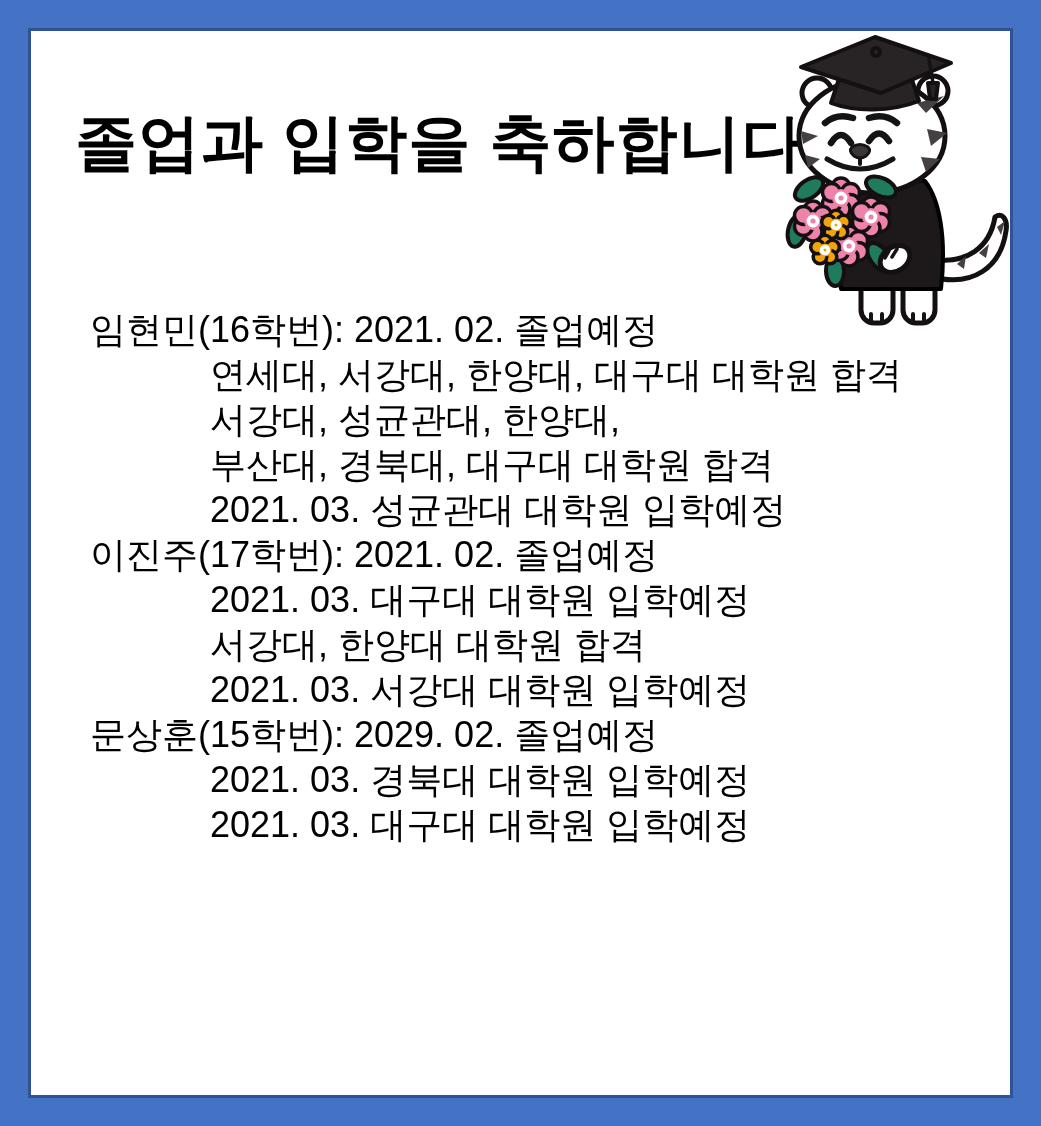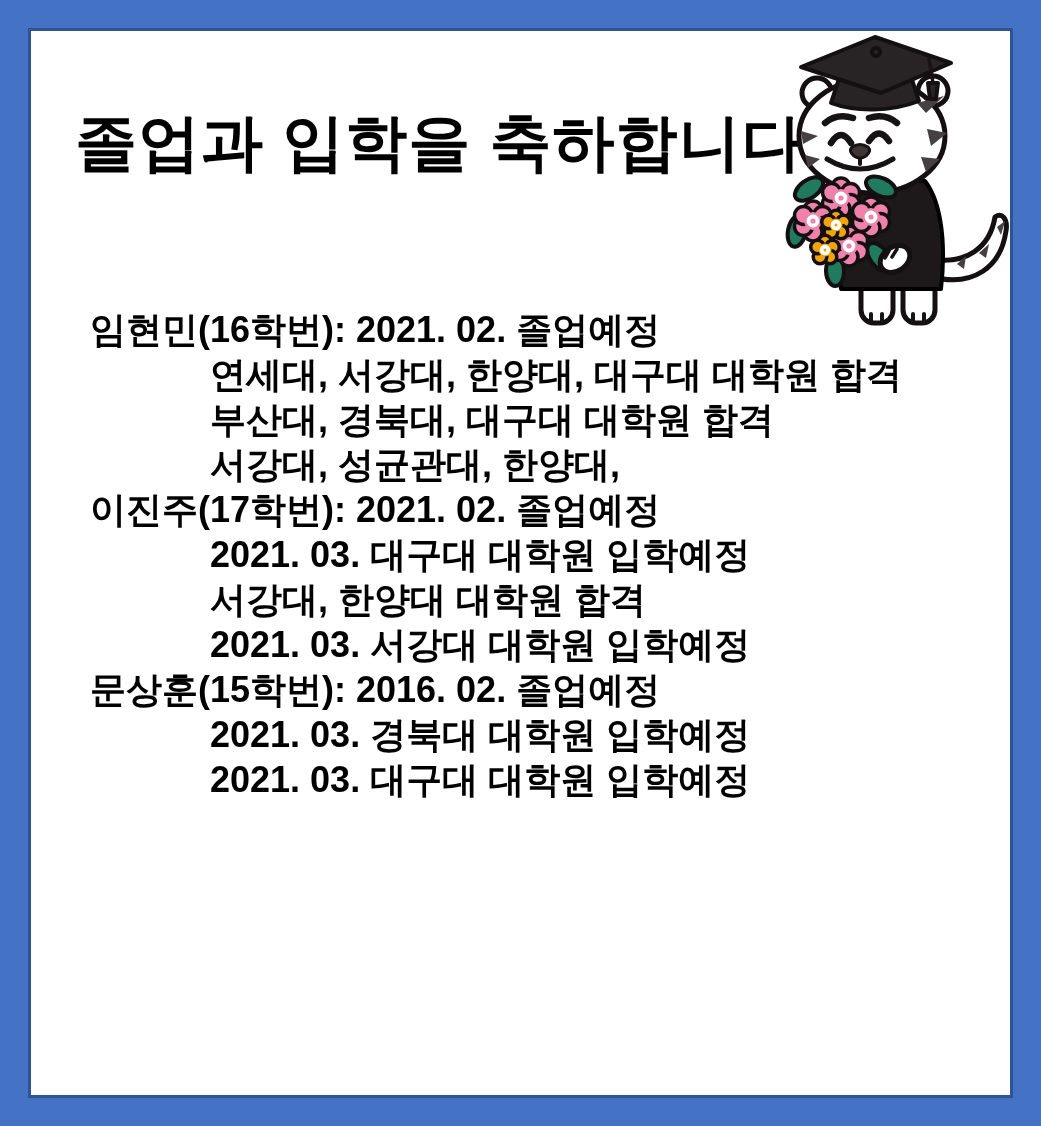--- a/index.html
+++ b/index.html
@@ -19,21 +19,21 @@
   .title {
     position:absolute; left:44px; top:70px;
     font-size:62px; font-weight:bold;
     color:var(--text,#000);
     letter-spacing:1px; white-space:nowrap;
   }
   .mascot { position:absolute; left:748px; top:0px; width:240px; height:300px; }
   .mascot svg { width:100%; height:100%; display:block; }
   .list { position:absolute; left:59px; top:276px; right:6px; }
   .line {
-    font-size:36px; font-weight:bold; line-height:45px;
+    font-size:36px; font-weight:normal; line-height:45px;
     color:var(--text,#000); white-space:nowrap;
   }
   .line.indent { padding-left:120px; }
 
   
   .wht  { fill:#ffffff; stroke:#141011; stroke-width:5; stroke-linejoin:round; }
   .drk  { fill:#282324; stroke:#141011; stroke-width:4; stroke-linejoin:round; }
   .gown { fill:#1d191a; stroke:#000000; stroke-width:4; stroke-linejoin:round; }
   .strp { fill:#454142; stroke:none; }
   .face { fill:none; stroke:#161314; stroke-width:6.5; stroke-linecap:round; }
@@ -143,36 +143,37 @@
     </figure>
 
     <section class="list">
 
       <div class="entry">
         <p class="line">임현민(16학번): 2021. 02. 졸업예정</p>
         <p class="line indent">연세대, 서강대, 한양대, 대구대 대학원 합격</p>
       </div>
 
       <div class="entry">
+        <p class="line indent">서강대, 성균관대, 한양대,</p>
         <p class="line indent">부산대, 경북대, 대구대 대학원 합격</p>
-        <p class="line indent">서강대, 성균관대, 한양대,</p>
+        <p class="line indent">2021. 03. 성균관대 대학원 입학예정</p>
       </div>
 
       <div class="entry">
         <p class="line">이진주(17학번): 2021. 02. 졸업예정</p>
         <p class="line indent">2021. 03. 대구대 대학원 입학예정</p>
       </div>
 
       <div class="entry">
         <p class="line indent">서강대, 한양대 대학원 합격</p>
         <p class="line indent">2021. 03. 서강대 대학원 입학예정</p>
       </div>
 
       <div class="entry">
-        <p class="line">문상훈(15학번): 2016. 02. 졸업예정</p>
+        <p class="line">문상훈(15학번): 2029. 02. 졸업예정</p>
         <p class="line indent">2021. 03. 경북대 대학원 입학예정</p>
       </div>
 
       <div class="entry">
         <p class="line indent">2021. 03. 대구대 대학원 입학예정</p>
       </div>
 
     </section>
   </main>
 </div>

